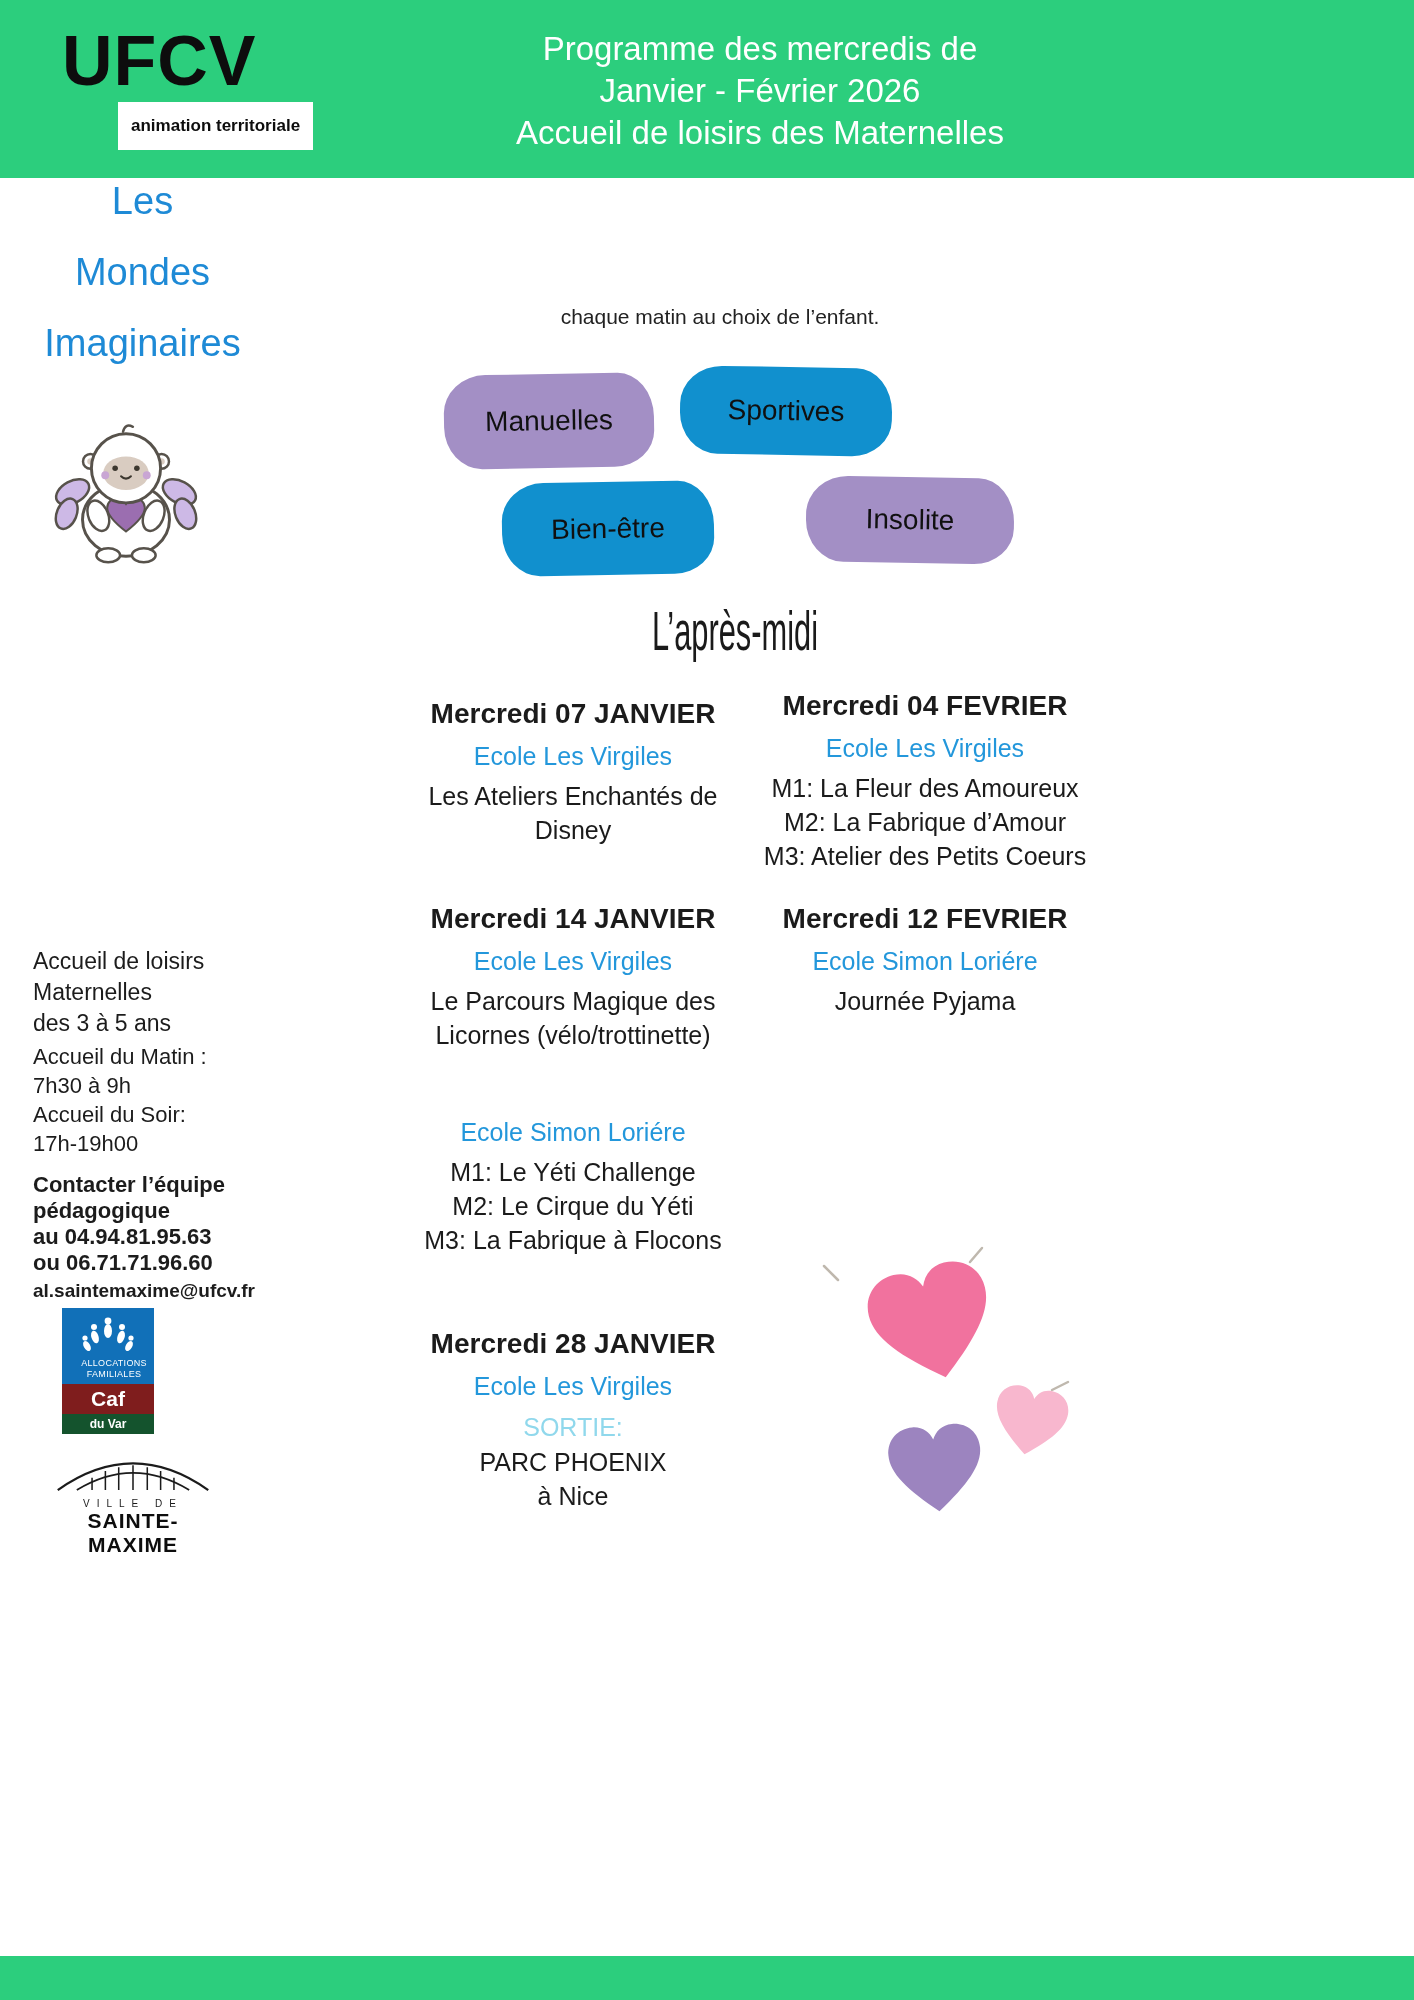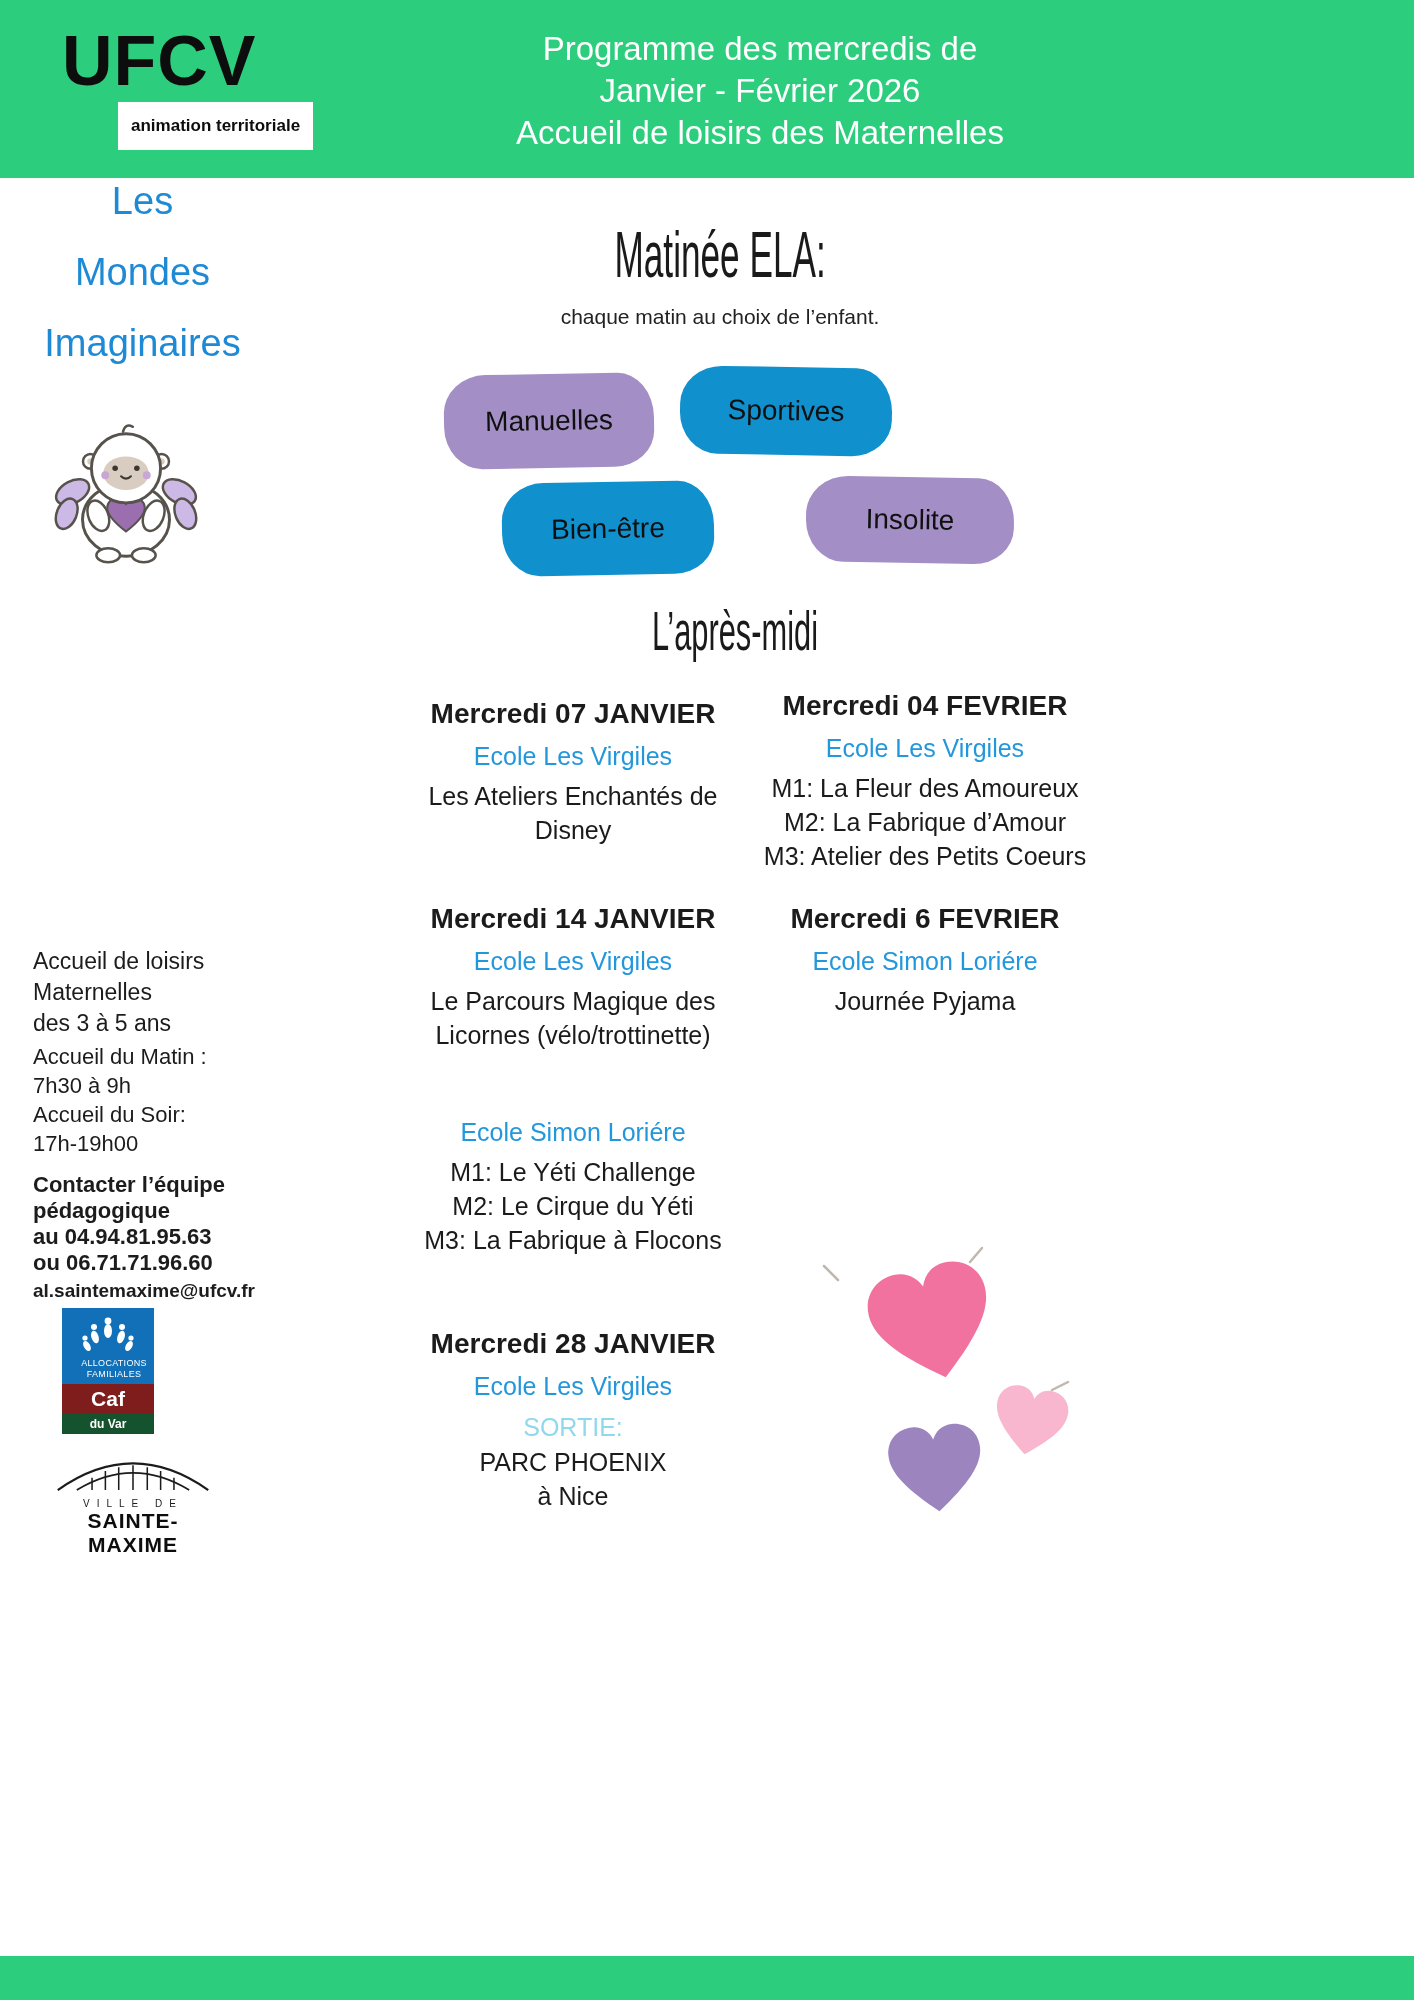--- a/index.html
+++ b/index.html
@@ -125,23 +125,20 @@
       <path d="M82,13 Q84,4 92,8" fill="none" stroke="#57524B" stroke-width="2.5" stroke-linecap="round"></path>
       <ellipse cx="85" cy="55" rx="23" ry="17" fill="#D9CCC1"></ellipse>
       <circle cx="74" cy="50" r="2.8" fill="#3C372F"></circle>
       <circle cx="96" cy="50" r="2.8" fill="#3C372F"></circle>
       <circle cx="64" cy="57" r="4" fill="#C9A6D4"></circle>
       <circle cx="106" cy="57" r="4" fill="#C9A6D4"></circle>
       <path d="M80,58 Q85,63 90,58" fill="none" stroke="#3C372F" stroke-width="2" stroke-linecap="round"></path>
     </g>
   </svg>
 
-  <div class="morning-title">
-    <span class="condensed">Matinée ELA:</span>
-  </div>
   <div class="morning-desc">
       <div class="desc-line">chaque matin au choix de l’enfant.</div>
     </div>
   <div id="pills">
       <div class="pill purple">Manuelles</div>
       <div class="pill blue">Sportives</div>
       <div class="pill blue">Bien-être</div>
       <div class="pill purple">Insolite</div>
     </div>
 
@@ -161,21 +158,21 @@
       <div class="evt-line">M2: La Fabrique d’Amour</div>
       <div class="evt-line">M3: Atelier des Petits Coeurs</div>
     </div>
   <div class="evt" id="evt2">
       <div class="evt-date">Mercredi 14 JANVIER</div>
       <div class="evt-school">Ecole Les Virgiles</div>
       <div class="evt-line">Le Parcours Magique des</div>
       <div class="evt-line">Licornes (vélo/trottinette)</div>
     </div>
   <div class="evt" id="evt3">
-      <div class="evt-date">Mercredi 6 FEVRIER</div>
+      <div class="evt-date">Mercredi 12 FEVRIER</div>
       <div class="evt-school">Ecole Simon Loriére</div>
       <div class="evt-line">Journée Pyjama</div>
     </div>
   <div class="evt" id="evt4">
       <div class="evt-school">Ecole Simon Loriére</div>
       <div class="evt-line">M1: Le Yéti Challenge</div>
       <div class="evt-line">M2: Le Cirque du Yéti</div>
       <div class="evt-line">M3: La Fabrique à Flocons</div>
     </div>
   <div class="evt" id="evt5">

